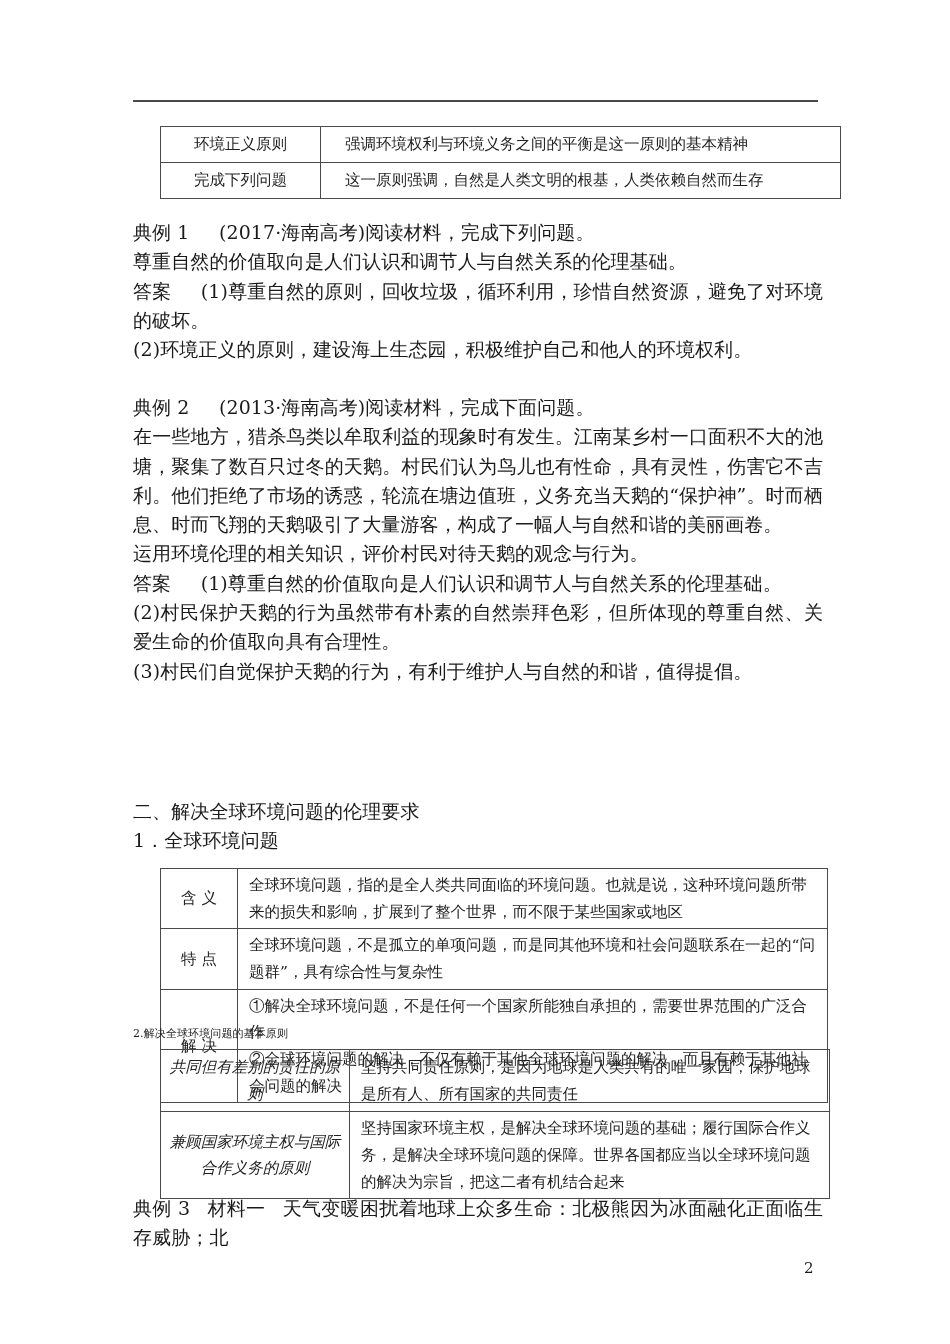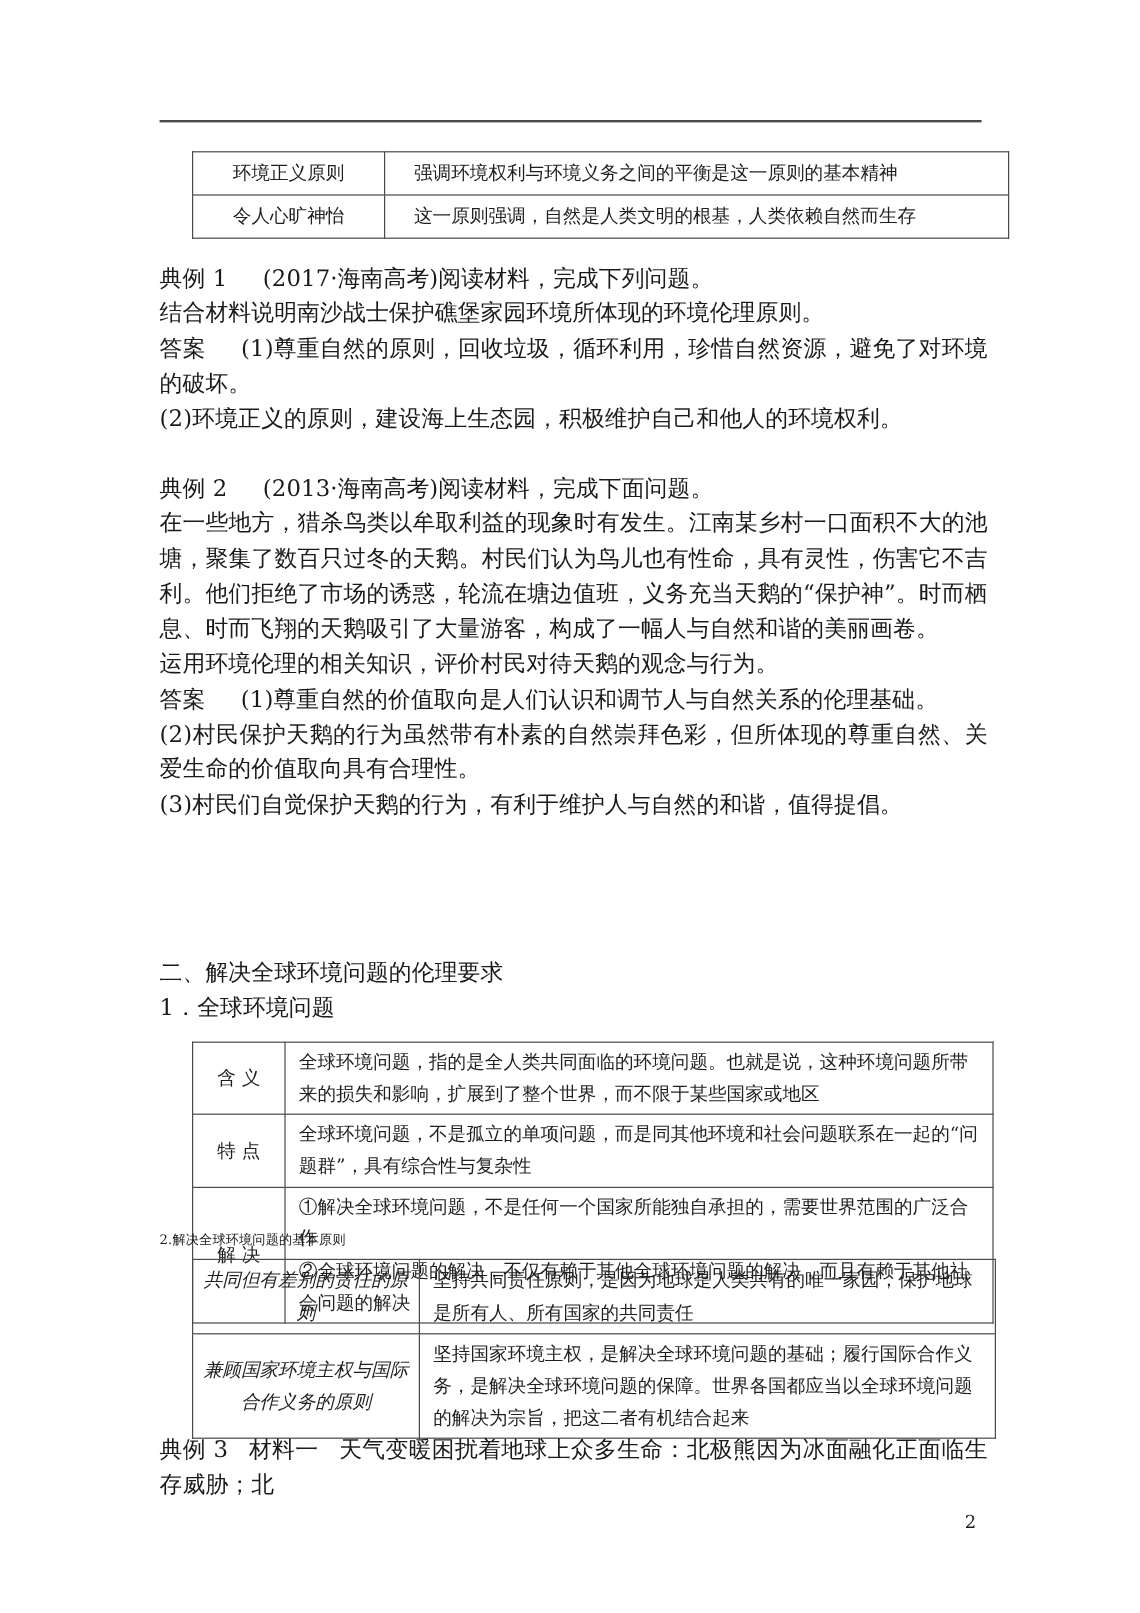--- a/index.html
+++ b/index.html
@@ -125,31 +125,31 @@
 
   <div class="content">
 
     <table class="doc-table table-principles">
       <tbody>
         <tr>
           <td class="label-cell">环境正义原则</td>
           <td class="body-cell">强调环境权利与环境义务之间的平衡是这一原则的基本精神</td>
         </tr>
         <tr>
-          <td class="label-cell">令人心旷神怡</td>
+          <td class="label-cell">完成下列问题</td>
           <td class="body-cell">这一原则强调，自然是人类文明的根基，人类依赖自然而生存</td>
         </tr>
       </tbody>
     </table>
 
     <div class="block" style="top:102px;">
       <p class="para">
         <span>典例 1</span><span class="sp2"></span><span>(2017·海南高考)阅读材料，完成下列问题。</span>
       </p>
-      <p class="para">结合材料说明南沙战士保护礁堡家园环境所体现的环境伦理原则。</p>
+      <p class="para">尊重自然的价值取向是人们认识和调节人与自然关系的伦理基础。</p>
       <p class="para">
         <span>答案</span><span class="sp2"></span><span>(1)尊重自然的原则，回收垃圾，循环利用，珍惜自然资源，避免了对环境的破坏。</span>
       </p>
       <p class="para">(2)环境正义的原则，建设海上生态园，积极维护自己和他人的环境权利。</p>
     </div>
 
     <div class="block" style="top:277px;">
       <p class="para">
         <span>典例 2</span><span class="sp2"></span><span>(2013·海南高考)阅读材料，完成下面问题。</span>
       </p>

